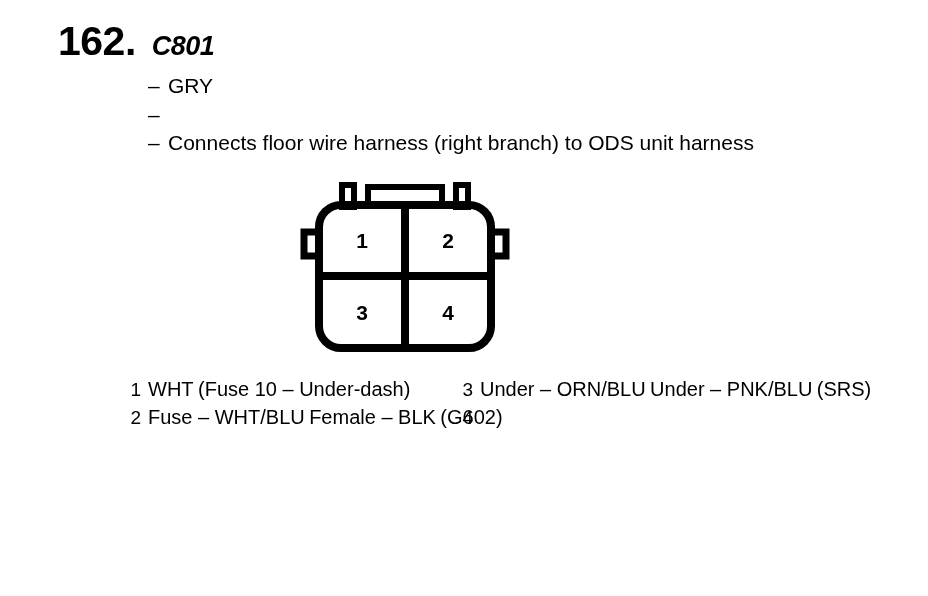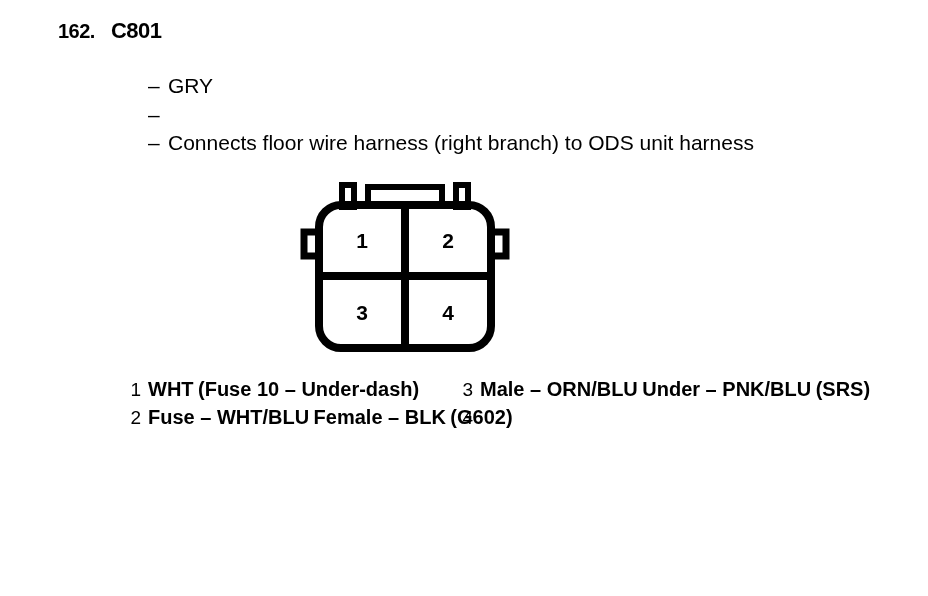--- a/index.html
+++ b/index.html
@@ -20,29 +20,30 @@
 
   
   #header {
     position: absolute;
     left: 58px;
     top: 18px;
     display: flex;
     align-items: baseline;
   }
   #header .h-num {
-    font-size: 20px;
+    font-size: 41px;
     font-weight: bold;
     letter-spacing: -0.5px;
   }
   #header .h-name {
-    font-size: 22px;
+    font-size: 27px;
     font-weight: bold;
     letter-spacing: -0.5px;
     margin-left: 16px;
+    font-style: italic;
   }
 
   
   #desc {
     position: absolute;
     left: 148px;
     top: 72px;
   }
   #desc .d-line {
     font-size: 21px;
@@ -86,22 +87,22 @@
     text-align: right;
     padding-right: 7px;
     box-sizing: content-box;
   }
   .pin-lines { display: block; }
   .pin-line {
     font-size: 20px;
     line-height: 27.5px;
     white-space: nowrap;
   }
-  .pin-line.bold   { font-weight: bold; }
-  .pin-line.normal { font-weight: bold; text-align: right; }
+  .pin-line.bold   { font-weight: normal; }
+  .pin-line.normal { font-weight: normal; text-align: right; }
 </style>
 </head>
 <body>
 
 <div id="header">
   <span class="h-num">162.</span>
   <span class="h-name">C801</span>
 </div>
 
 <div id="desc">
@@ -180,21 +181,21 @@
     </span>
   </div>
 
 </div>
 
 <div class="legend-col" id="legend-right">
 
   <div class="pin-entry">
     <span class="pin-num">3</span>
     <span class="pin-lines">
-      <span class="pin-line bold">Male – ORN/BLU</span>
+      <span class="pin-line bold">Under – ORN/BLU</span>
       <span class="pin-line bold">Under – PNK/BLU</span>
       <span class="pin-line normal">(SRS)</span>
     </span>
   </div>
 
   <div class="pin-entry">
     <span class="pin-num">4</span>
   </div>
 
 </div>

